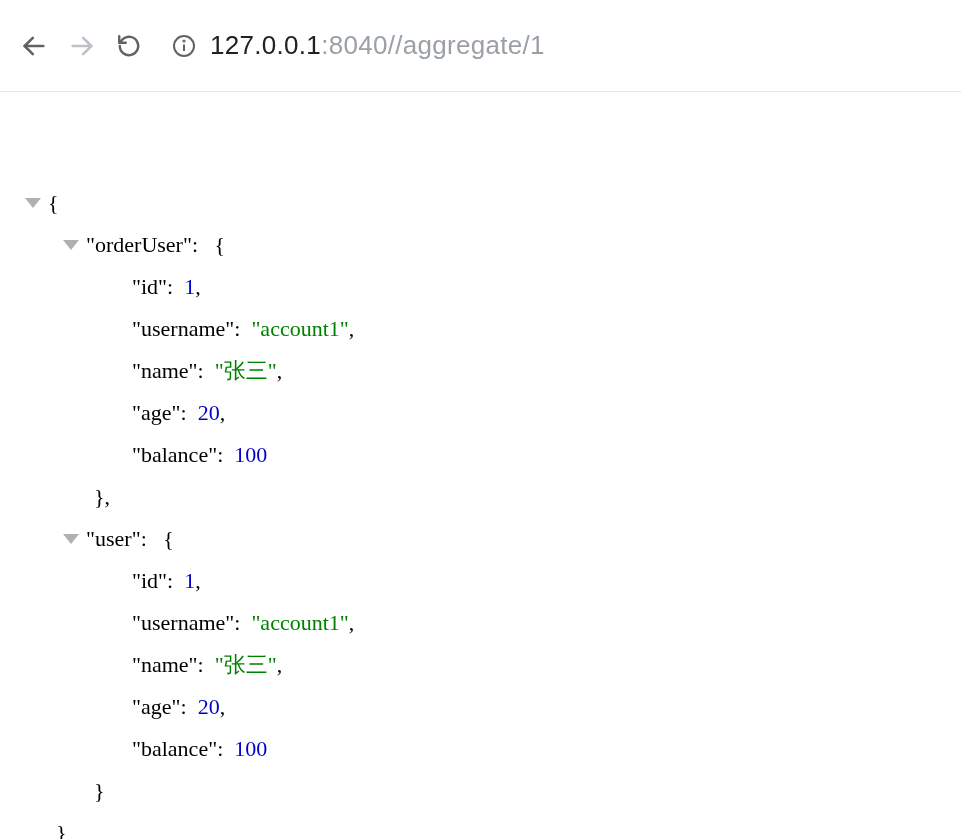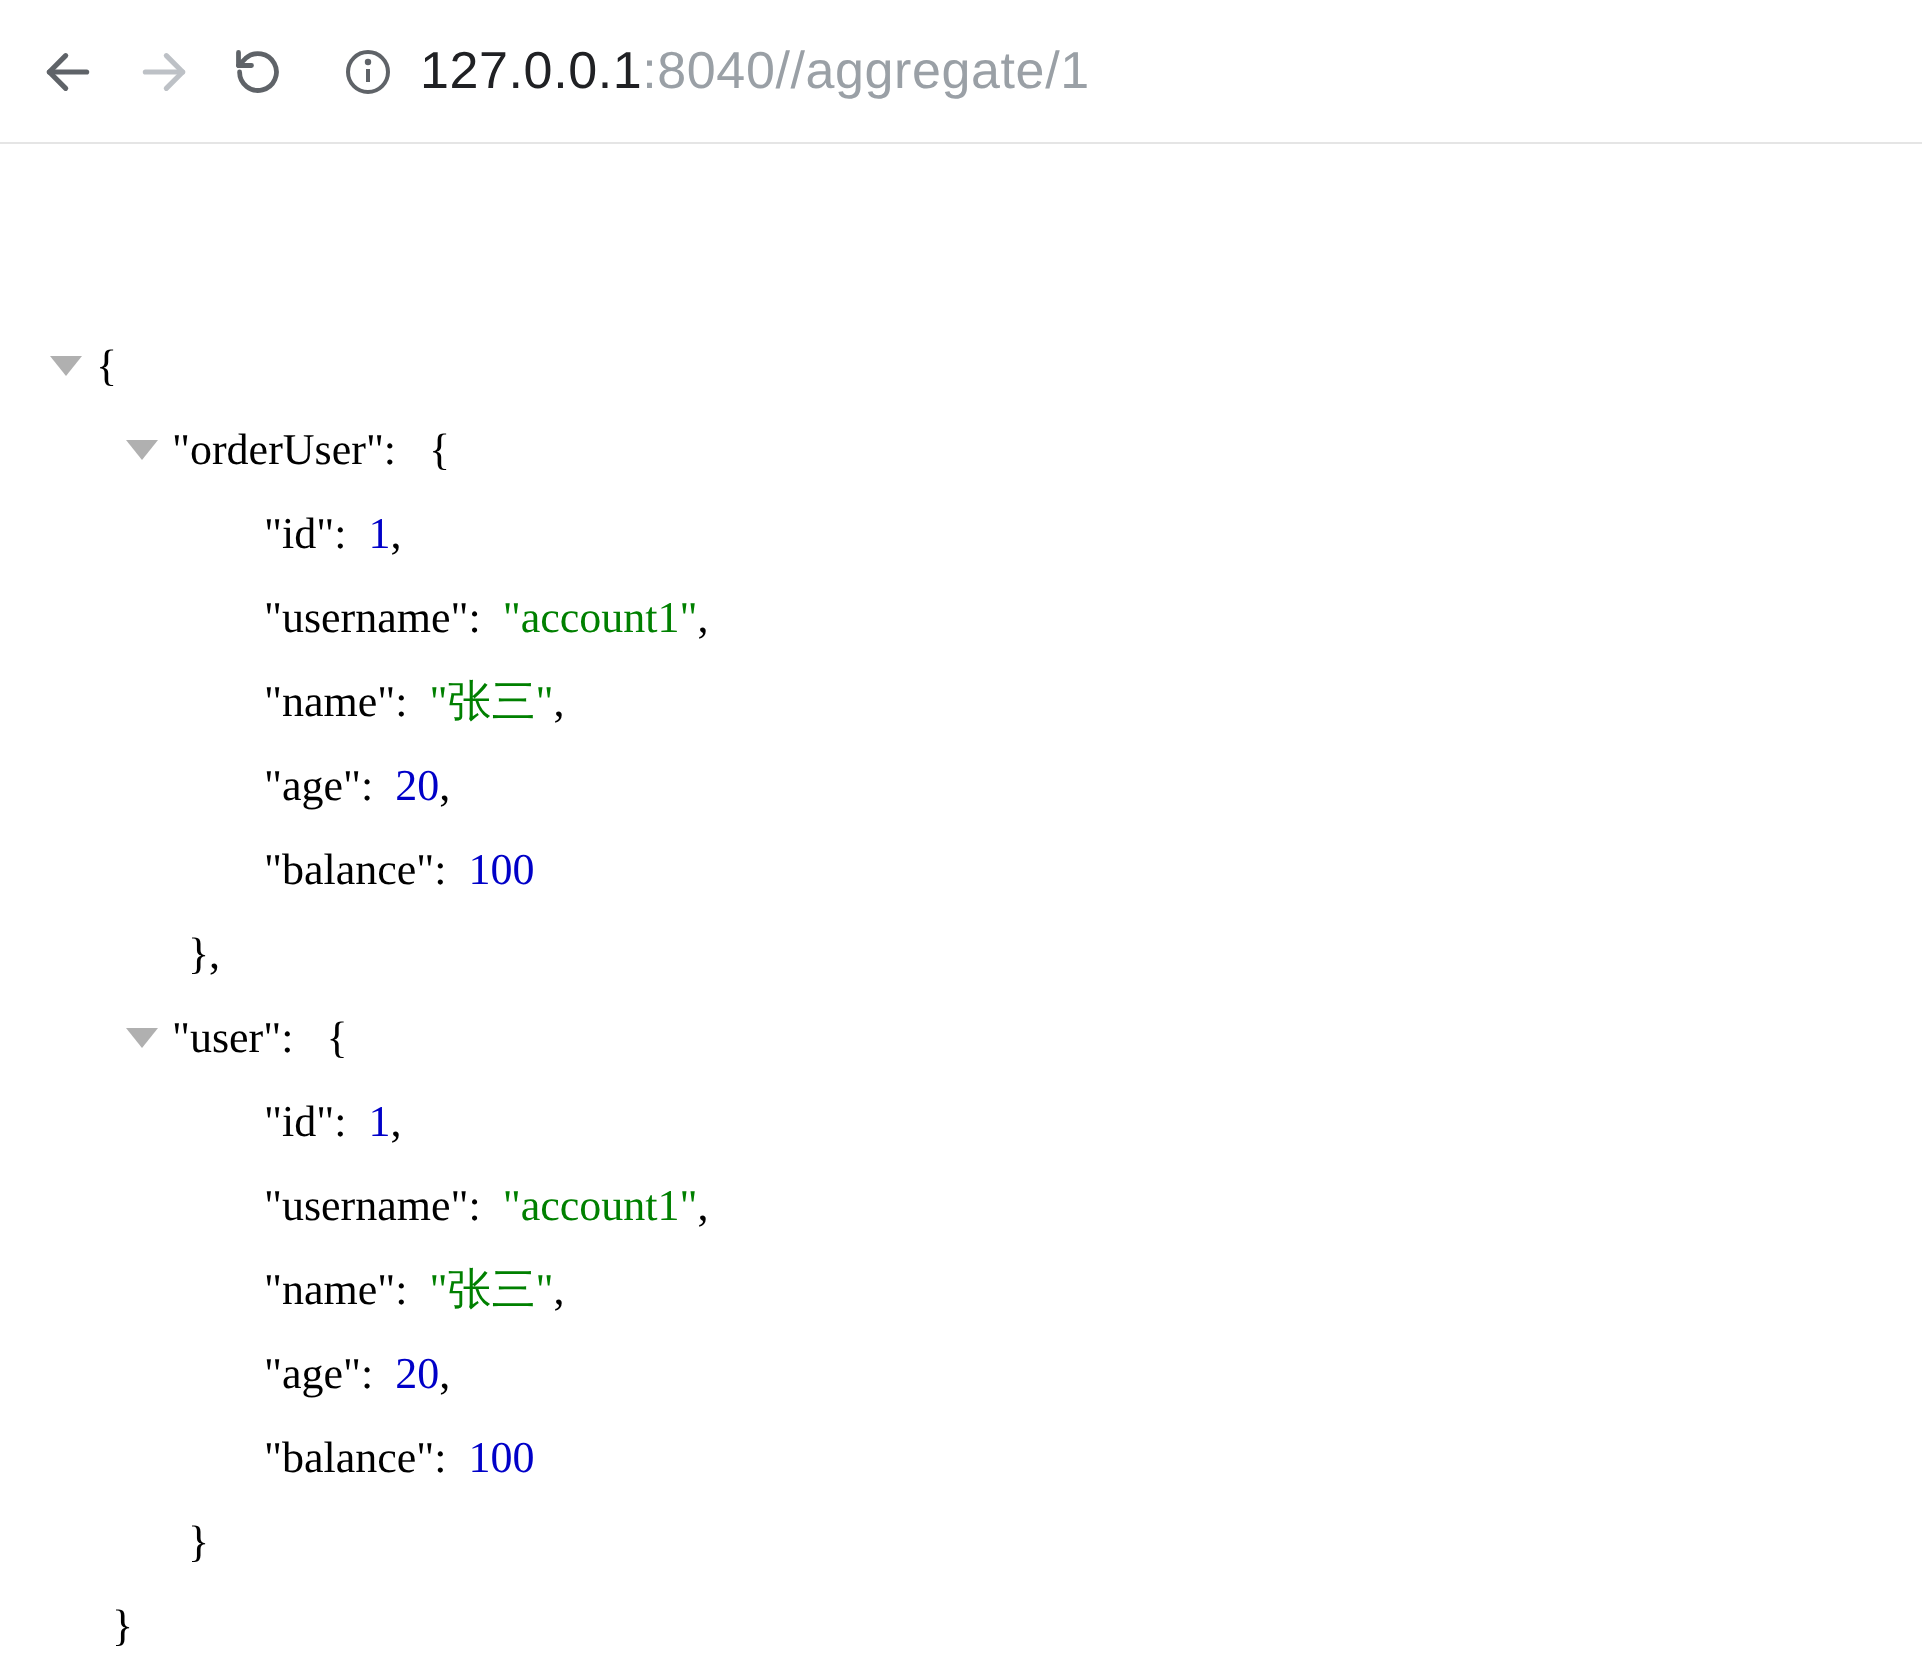--- a/index.html
+++ b/index.html
@@ -1,18 +1,18 @@
 <!DOCTYPE html>
 <html><head>
   <meta charset="utf-8">
   <style>
     * { box-sizing: border-box; margin: 0; padding: 0; }
     body { background: #fff; font-family: Arial, sans-serif; width: 961px; height: 839px; overflow: hidden; }
     .toolbar {
-      height: 72px;
+      height: 92px;
       display: flex;
       align-items: center;
       padding: 0 20px;
       border-bottom: 1px solid #e5e5e5;
       gap: 20px;
     }
     .nav-btn {
       display: flex;
       align-items: center;
       justify-content: center;

